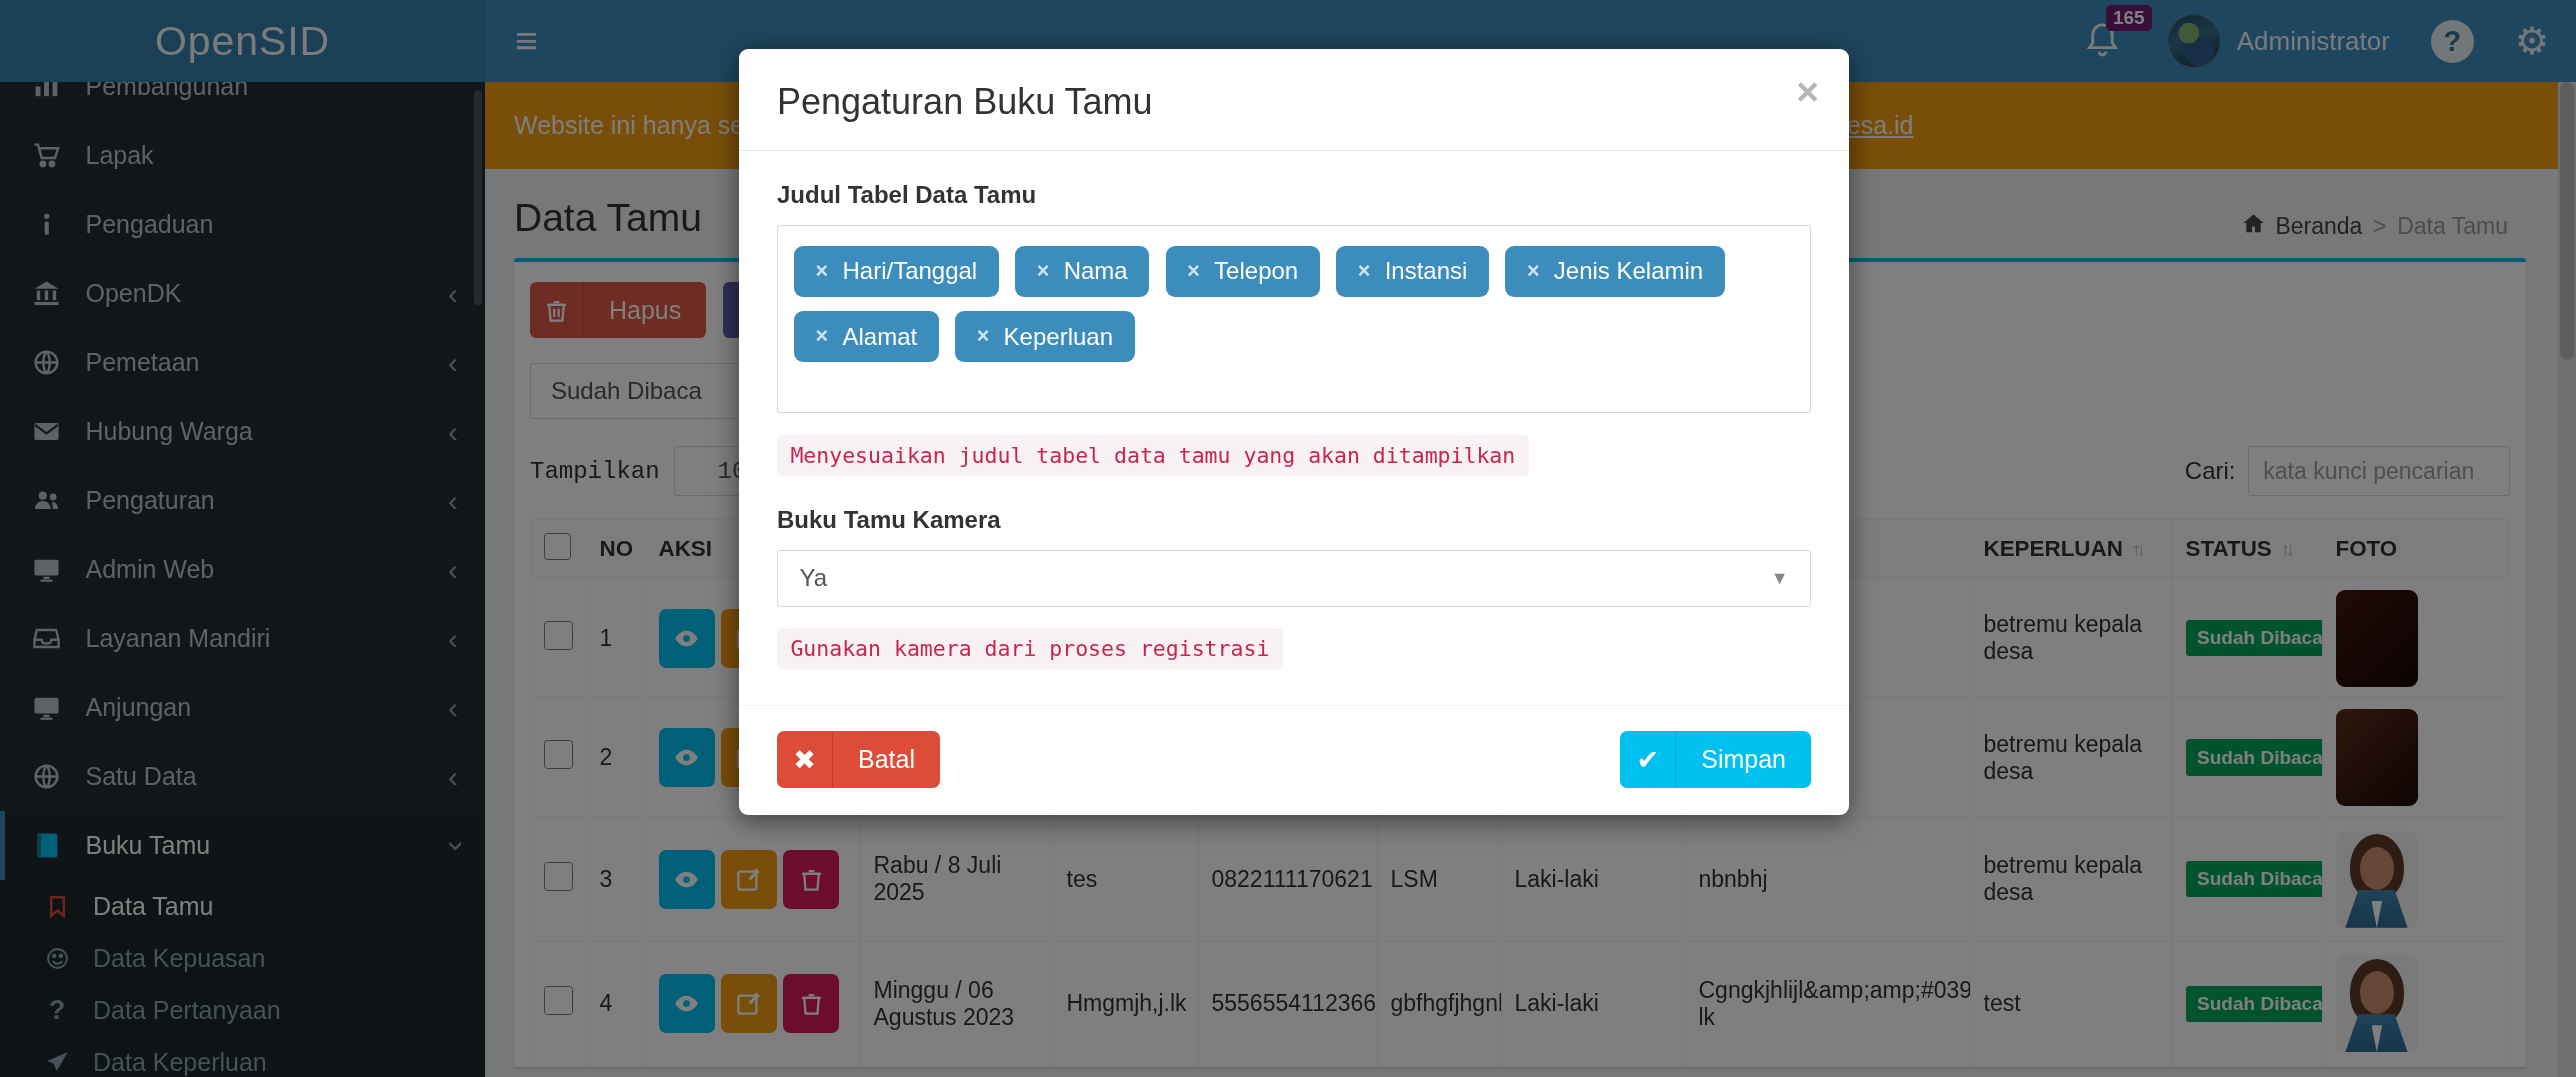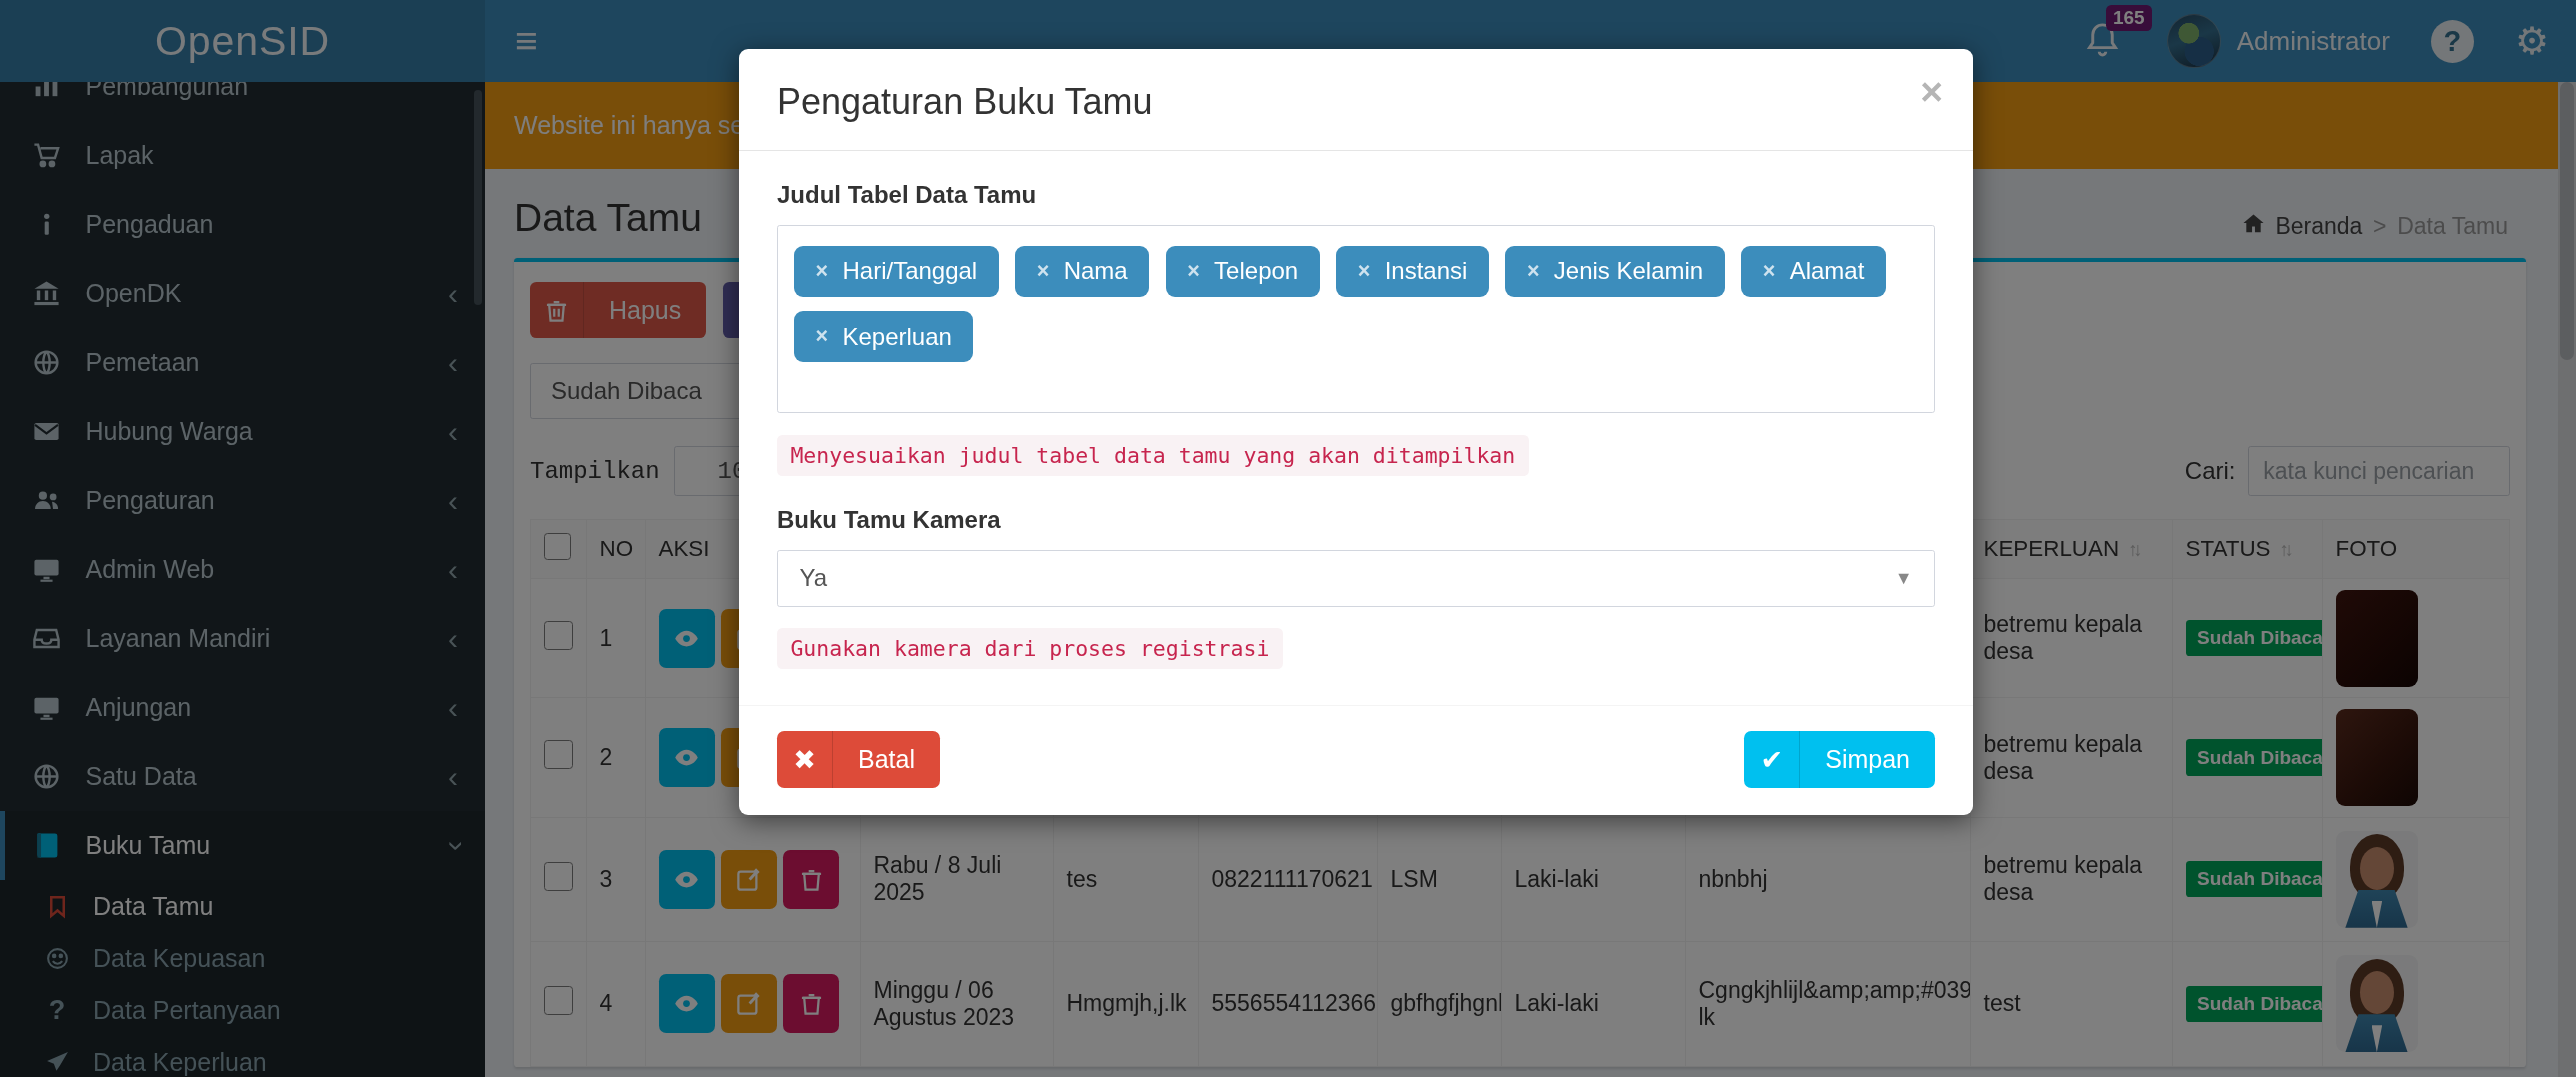--- a/index.html
+++ b/index.html
@@ -72,42 +72,42 @@
   .length-left { display:flex; align-items:center; gap:14.3px;font-family:Liberation Mono, monospace; }
   .mini-select { width:127px; height:50px; border:0.9px solid #d2d6de; border-radius:2.7px; display:flex; align-items:center; justify-content:center; padding:0 14.3px; color:#555; background:#fff; cursor:pointer; }
   .caret { color:#888; font-size:18px; }
   .search-right { display:flex; align-items:center; gap:12.5px; }
   .search-input { width:262px; height:50px; border:0.9px solid #d2d6de; border-radius:2.7px; padding:0 14.3px; font-size:23px; color:#555; font-family:inherit; background:#fff; }
   .search-input::placeholder { color:#9aa0a6; }
 
   
   table.data { width:100%; border-collapse:collapse; margin-top:23px; font-size:23px; color:#333; table-layout:fixed; }
   table.data th, table.data td { border:0.9px solid #f0f0f0; padding:10.7px 12.5px; vertical-align:middle; text-align:left; overflow:hidden; }
-  table.data th { font-size:22.4px; font-weight:normal; color:#333; height:59px; background:#fbfbfb; white-space:nowrap; }
+  table.data th { font-size:22.4px; font-weight:bold; color:#333; height:59px; background:#fbfbfb; white-space:nowrap; }
   .sort-ic { color:#b9b9b9; font-size:19px; letter-spacing:-4.5px; margin-left:9px; }
   .cbx { width:29px; height:29px; border:1.8px solid #7c7c7c; border-radius:3.6px; background:#fff; display:inline-block; cursor:pointer; }
   .act-btn { display:inline-flex; align-items:center; justify-content:center; width:56px; height:59px; border-radius:7.2px; border:none; margin-right:6.3px; cursor:pointer; color:#fff; }
   .act-btn svg { width:27px; height:27px; }
   .act-view { background:#00c0ef; }
   .act-edit { background:#f39c12; }
   .act-del  { background:#d81b60; }
   .badge-status { display:inline-block; background:#00a65a; color:#fff; font-size:19px; font-weight:bold; padding:7.2px 11.6px; border-radius:3.6px; white-space:nowrap; }
   .foto { width:82px; height:97px; border-radius:9px; overflow:hidden; position:relative; }
   .foto-dark1 { background:linear-gradient(135deg,#40150f 0%,#2a0d08 55%,#160604 100%); }
   .foto-dark2 { background:linear-gradient(135deg,#5c2c1e 0%,#3a170e 55%,#1d0b06 100%); }
   .foto-avatar { background:#f4f5f6; }
   .foto-avatar .hair { position:absolute; top:3.6px; left:14.3px; width:54px; height:66px; border-radius:50% 50% 45% 45%; background:#5d3a27; }
   .foto-avatar .face { position:absolute; top:16px; left:24px; width:34px; height:43px; border-radius:50%; background:#c98e6e; }
   .foto-avatar .suit { position:absolute; bottom:0; left:0; width:100%; height:38px; background:linear-gradient(180deg,#3f87b0,#2f6a92); clip-path:polygon(12% 100%,28% 0,72% 0,88% 100%); }
   .foto-avatar .shirt { position:absolute; bottom:0; left:36px; width:10.7px; height:27px; background:#fff; clip-path:polygon(0 0,100% 0,50% 100%); }
   td.c { text-align:left; }
 
   
   .backdrop { position:absolute; inset:0; background:rgba(0,0,0,0.5); z-index:50; }
-  .modal { position:absolute; left:739px; top:49px; width:1234px; background:#fff; border-radius:9px; box-shadow:0 5.4px 27px rgba(0,0,0,.5); z-index:60; }
+  .modal { position:absolute; left:739px; top:49px; width:1110px; background:#fff; border-radius:9px; box-shadow:0 5.4px 27px rgba(0,0,0,.5); z-index:60; }
   .modal-header { position:relative; padding:32px 38px 27px 38px; border-bottom:0.9px solid #e5e5e5; }
   .modal-title { font-size:36px; color:#333; font-weight:400; }
   .modal-close { position:absolute; right:30px; top:23px; font-size:39px; color:#b5b5b5; font-weight:bold; cursor:pointer; line-height:1; }
   .modal-body { padding:30px 38px 9px 38px; }
   .field-label { font-size:24px; font-weight:bold; color:#333; }
   .tag-box { margin-top:16px; border:0.9px solid #d2d6de; border-radius:2.7px; padding:12.5px; min-height:188px; }
   .tag { display:inline-flex; align-items:center; gap:14.3px; background:#3c8dbc; color:#fff; font-size:24px; padding:11.6px 21.5px; border-radius:9px; margin:7.2px 9px 7.2px 3.6px; cursor:pointer; }
   .tag .tag-x { color:rgba(255,255,255,.75); font-weight:bold; font-size:21.5px; }
   .help-text { display:inline-block; margin-top:21.5px; font-family:"DejaVu Sans Mono", monospace; font-size:21.5px; color:#c7254e; background:#f9f2f4; padding:8px 13.4px; border-radius:5.4px; }
   .field2 { margin-top:30px; }

